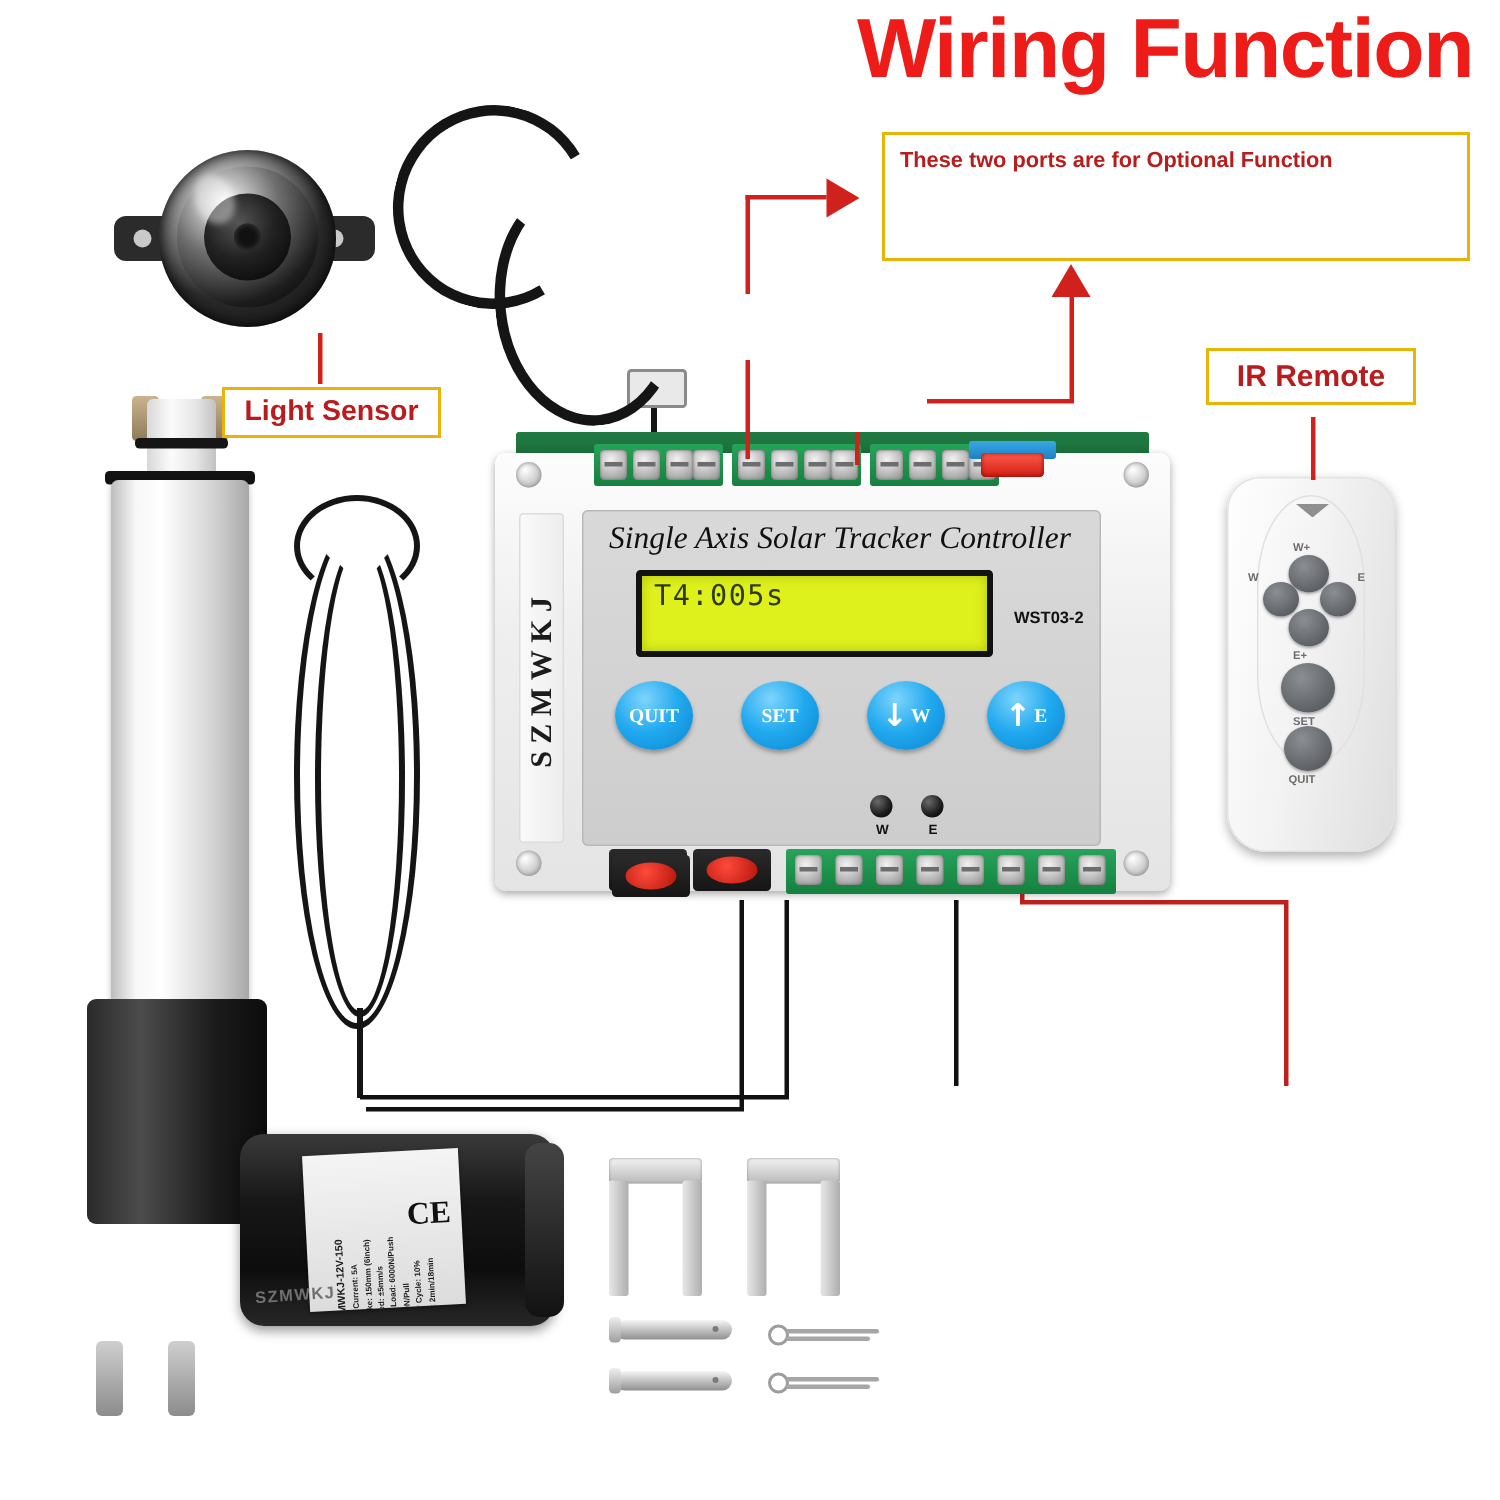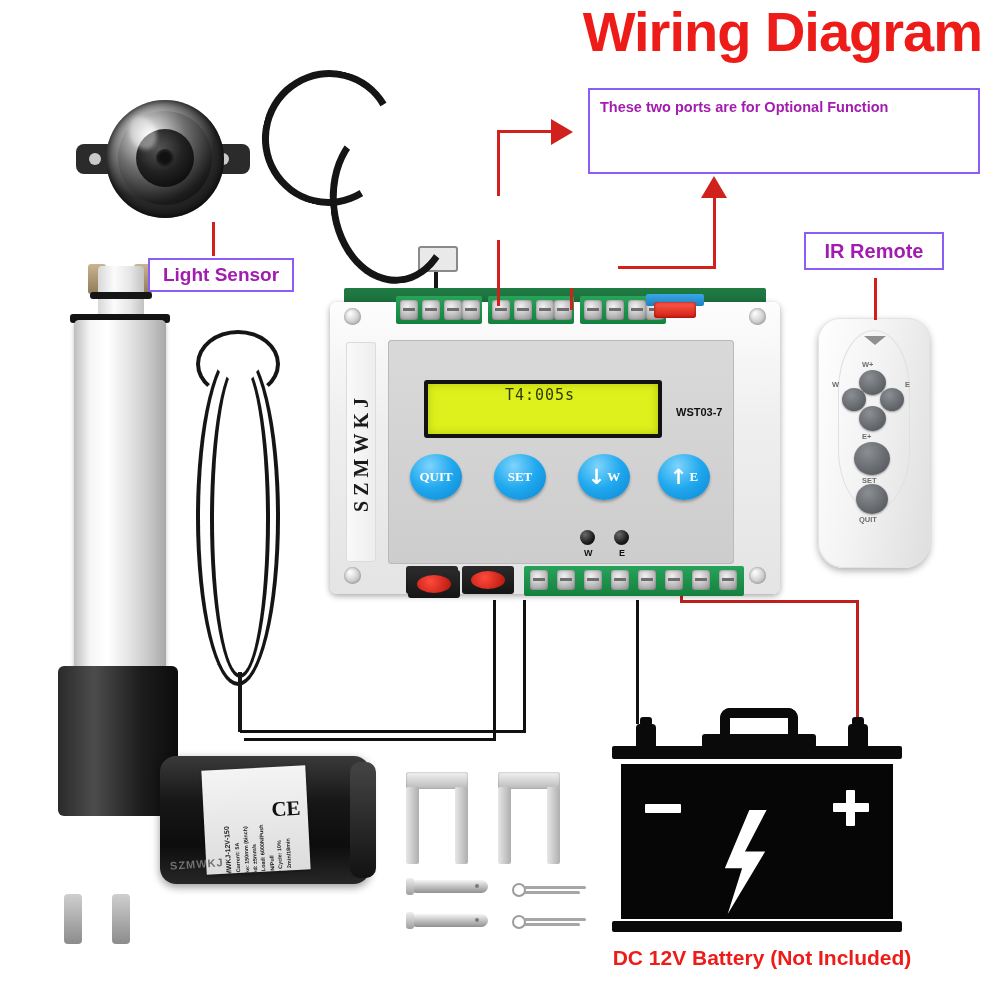--- a/index.html
+++ b/index.html
@@ -14,23 +14,23 @@
   .title{
     position:absolute;left:0;top:4px;width:1000px;
     text-align:right;padding-right:18px;box-sizing:border-box;
     font-size:56px;font-weight:bold;color:#ee1c18;
     letter-spacing:-1px;line-height:1;
   }
 
   
   .callout{
     position:absolute;box-sizing:border-box;
-    background:#ffffff;border:2px solid #8b5cf6;
+    background:#ffffff;border:2px solid #eab308;
     display:flex;align-items:center;justify-content:center;
-    font-weight:bold;color:#a21caf;z-index:40;
+    font-weight:bold;color:#b91c1c;z-index:40;
   }
   .callout.multi{display:block;padding:6px 10px 4px 10px;}
   .callout.multi div{font-size:14.5px;line-height:1.52;white-space:nowrap;}
 
   
   .ln{position:absolute;background:#d0211d;z-index:30;}
   .lnh{height:3px;}
   .lnv{width:3px;}
   .arrow{position:absolute;width:0;height:0;z-index:31;}
   .arrow-r{border-top:13px solid transparent;border-bottom:13px solid transparent;border-left:22px solid #d0211d;}
@@ -92,21 +92,21 @@
     font-family:"Liberation Serif",serif;font-style:italic;font-size:21px;color:#101010;
   }
   .lcd{
     position:absolute;left:94px;top:78px;width:238px;height:58px;
     background:#dff11c;border:4px solid #121212;border-radius:3px;
     box-shadow:inset 0 0 8px rgba(120,140,0,.45);
     font-family:"DejaVu Sans Mono",monospace;color:#2f3a06;
     padding:4px 8px;box-sizing:border-box;
   }
   .lcd .l1{font-size:19px;letter-spacing:1px;line-height:1.05;}
-  .lcd .l2{font-size:15px;letter-spacing:1px;line-height:1.05;text-align:center;padding-right:6px;}
+  .lcd .l2{font-size:19px;letter-spacing:1px;line-height:1.05;text-align:left;padding-right:6px;}
   .model{
     position:absolute;left:346px;top:104px;font-size:11px;font-weight:bold;color:#111;
   }
   .btnrow{position:absolute;left:80px;top:152px;width:300px;height:52px;}
   .btn{
     position:absolute;top:0;width:52px;height:46px;border-radius:50%;
     background:radial-gradient(circle at 38% 26%,#7ed4fb 0%,#21a9ef 48%,#0b86d0 100%);
     box-shadow:0 2px 3px rgba(0,0,0,.3);
     display:flex;align-items:center;justify-content:center;gap:2px;
     font-family:"Liberation Serif",serif;font-weight:bold;font-size:13px;color:#fff;
@@ -232,21 +232,21 @@
   
   .w{position:absolute;background:#111;z-index:8;}
   .wr{background:#c0201c;}
   .wh{height:3px;} .wv{width:3px;}
 </style>
 </head>
 <body>
 
 <div id="stage">
 
-  <div class="title">Wiring Diagram</div>
+  <div class="title">Wiring Function</div>
 
   <div class="ls-wrap">
     <div class="ls-tab l">
         <i></i>
       </div>
     <div class="ls-tab r">
         <i></i>
       </div>
     <div class="ls-ring"></div>
     <div class="ls-dome"></div>
@@ -307,25 +307,26 @@
       <div class="screw" style="left:14px;top:6px;"></div>
       <div class="screw" style="right:14px;top:6px;"></div>
       <div class="screw" style="left:14px;bottom:10px;"></div>
       <div class="screw" style="right:14px;bottom:10px;"></div>
 
       <div class="brandbar">
         <span>SZMWKJ</span>
       </div>
 
       <div class="face"></div>
+      <div class="ctrl-title">Single Axis Solar Tracker Controller</div>
 
       <div class="lcd">
         <div class="l2">T4:005s</div>
       </div>
-      <div class="model">WST03-7</div>
+      <div class="model">WST03-2</div>
 
       <div class="btnrow">
         <div class="btn" style="left:0;">
           <span>QUIT</span>
         </div>
         <div class="btn" style="left:84px;">
           <span>SET</span>
         </div>
         <div class="btn" style="left:168px;">
           <span class="ar">↓</span>
@@ -430,34 +431,20 @@
         <div class="t1"></div>
         <div class="t2"></div>
     </div>
     <div class="cotter" style="left:112px;top:142px;">
       <div class="eye"></div>
         <div class="t1"></div>
         <div class="t2"></div>
     </div>
   </div>
 
-  <div class="batt">
-    <div class="batt-handle"></div>
-    <div class="batt-handlebase"></div>
-    <div class="term" style="left:24px;"></div>
-    <div class="term" style="right:34px;"></div>
-    <div class="batt-top"></div>
-    <div class="batt-body">
-      <div class="neg"></div>
-      <div class="pos"></div>
-      <div class="bolt"></div>
-    </div>
-    <div class="batt-base"></div>
-    <div class="batt-cap">DC 12V Battery (Not Included)</div>
-  </div>
 
   <div class="w wh" style="left:240px;top:730px;width:286px;"></div>
   <div class="w wv" style="left:523px;top:600px;height:132px;"></div>
   <div class="w wh" style="left:244px;top:738px;width:252px;"></div>
   <div class="w wv" style="left:493px;top:600px;height:140px;"></div>
 
   <div class="w wv" style="left:636px;top:600px;height:124px;"></div>
 
   <div class="w wr wv" style="left:856px;top:600px;height:124px;"></div>
   <div class="w wr wh" style="left:680px;top:600px;width:178px;"></div>

